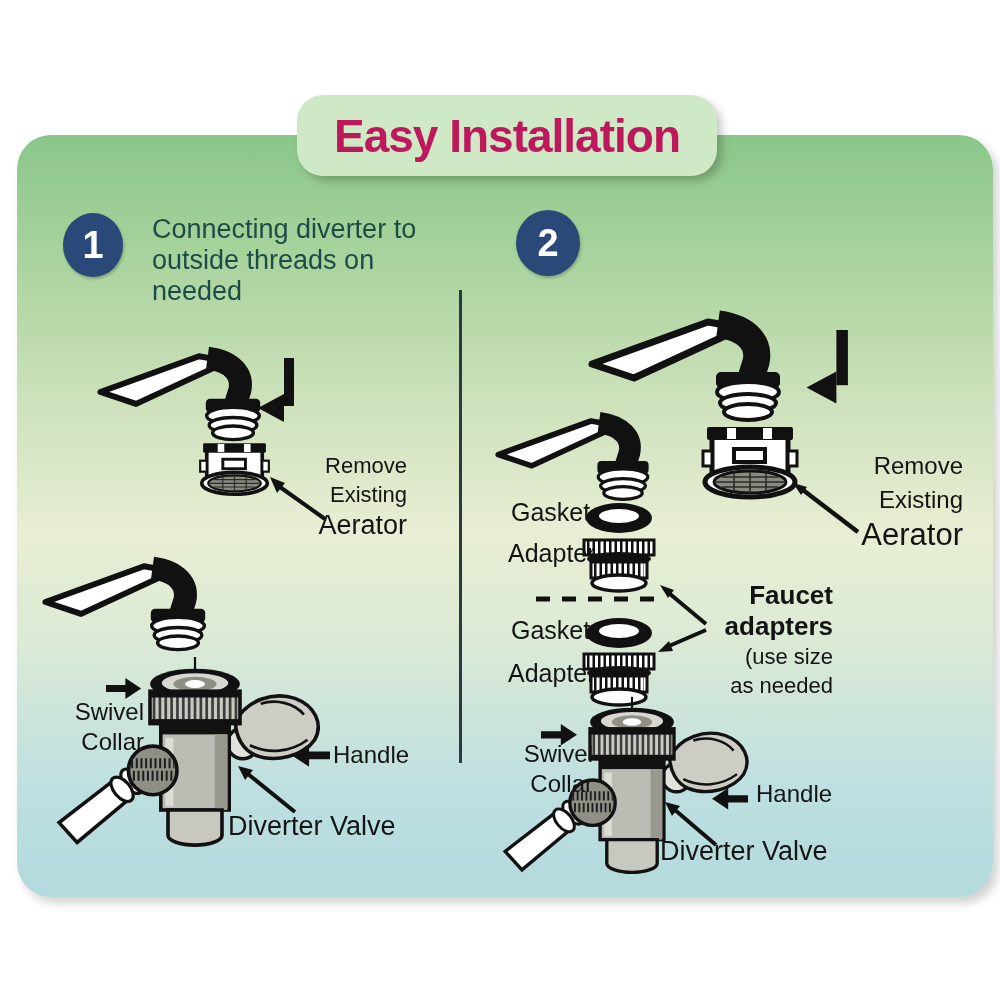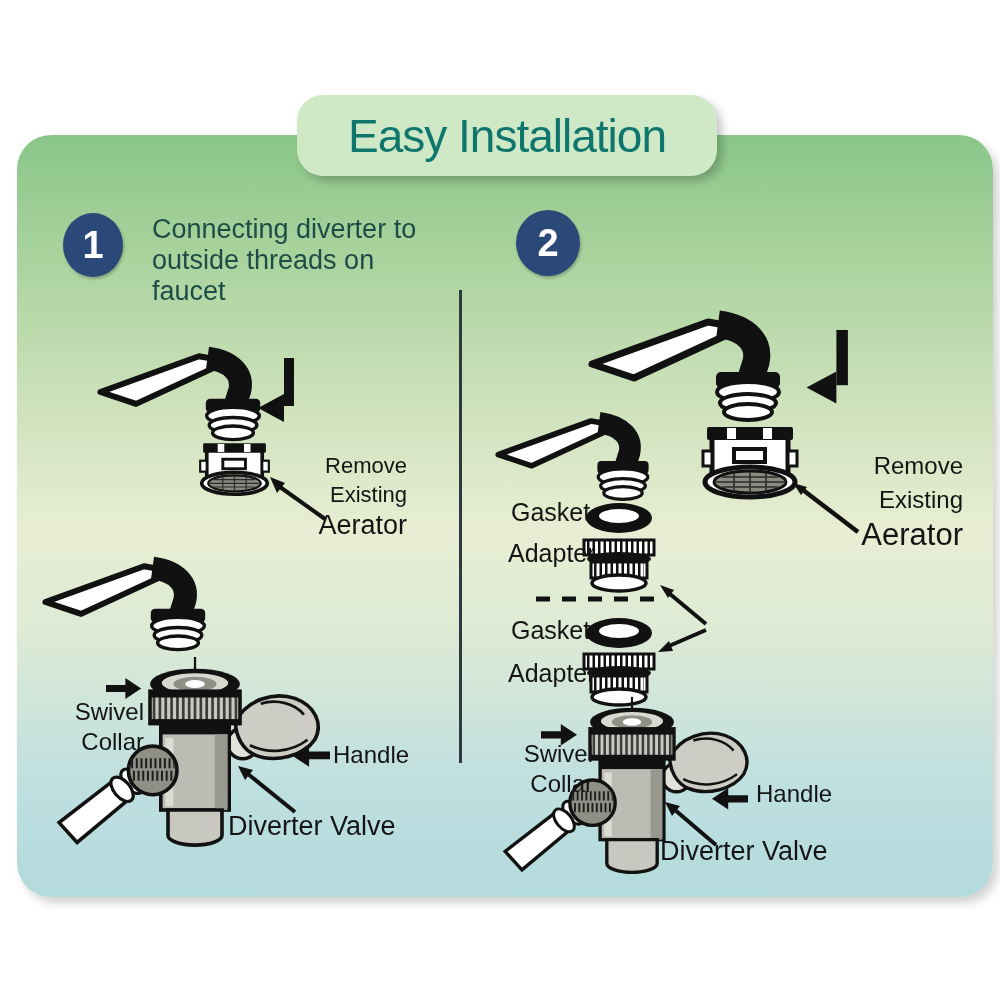--- a/index.html
+++ b/index.html
@@ -10,21 +10,21 @@
     position:absolute;left:17px;top:135px;width:976px;height:762px;border-radius:34px;
     background:linear-gradient(180deg,#8ac689 0%,#a9d39d 16%,#cfe2bd 36%,#e8eed3 52%,#dcead5 66%,#bedfe0 86%,#b3dadd 100%);
     box-shadow:5px 6px 10px rgba(0,0,0,0.18);
   }
 
   .banner{
     position:absolute;left:297px;top:95px;width:420px;height:81px;border-radius:26px;
     background:#cfe8c6;box-shadow:5px 5px 8px rgba(0,0,0,0.22);
     display:flex;align-items:center;justify-content:center;z-index:5;
   }
-  .banner span{font-size:46px;font-weight:normal;color:#0f766e;letter-spacing:-1px;}
+  .banner span{font-size:46px;font-weight:bold;color:#be185d;letter-spacing:-1px;}
 
   .badge{
     position:absolute;border-radius:50%;background:#2a4878;color:#ffffff;
     display:flex;align-items:center;justify-content:center;
     font-size:38px;font-weight:bold;z-index:3;box-shadow:1px 2px 3px rgba(0,0,0,0.25);
   }
   .badge1{left:63px;top:213px;width:60px;height:64px;}
   .badge2{left:516px;top:210px;width:64px;height:66px;}
 
   .heading{
@@ -64,21 +64,21 @@
 
   <div class="panel"></div>
 
   <div class="banner">
     <span>Easy Installation</span>
   </div>
 
   <div class="badge badge1">
     <span>1</span>
   </div>
-  <div class="heading heading1">Connecting diverter to outside threads on faucet</div>
+  <div class="heading heading1">Connecting diverter to outside threads on needed</div>
 
   <div class="badge badge2">
     <span>2</span>
   </div>
 
   <div class="vdivider"></div>
 
   <svg class="art" viewBox="0 0 1000 1000">
     <defs>
       <g id="faucet">
@@ -216,20 +216,26 @@
 
   <div class="lbl lbl-gasket1">Gasket</div>
   <div class="lbl lbl-adapter1">Adapter</div>
   <div class="lbl lbl-gasket2">Gasket</div>
   <div class="lbl lbl-adapter2">Adapter</div>
   <div class="lbl lbl-remove2 c">
     <span>Remove</span><br>
     <span>Existing</span>
     <span class="big">Aerator</span>
   </div>
+  <div class="lbl lbl-adapters c">
+    <span class="bold">Faucet</span>
+    <span class="bold">adapters</span>
+    <span>(use size</span><br>
+    <span>as needed</span>
+  </div>
   <div class="lbl lbl-swivel2 c">
     <span>Swivel</span><br>
     <span>Collar</span>
   </div>
   <div class="lbl lbl-handle2">Handle</div>
   <div class="lbl lbl-dv2">Diverter Valve</div>
 
 </div>
 
 </body></html>

